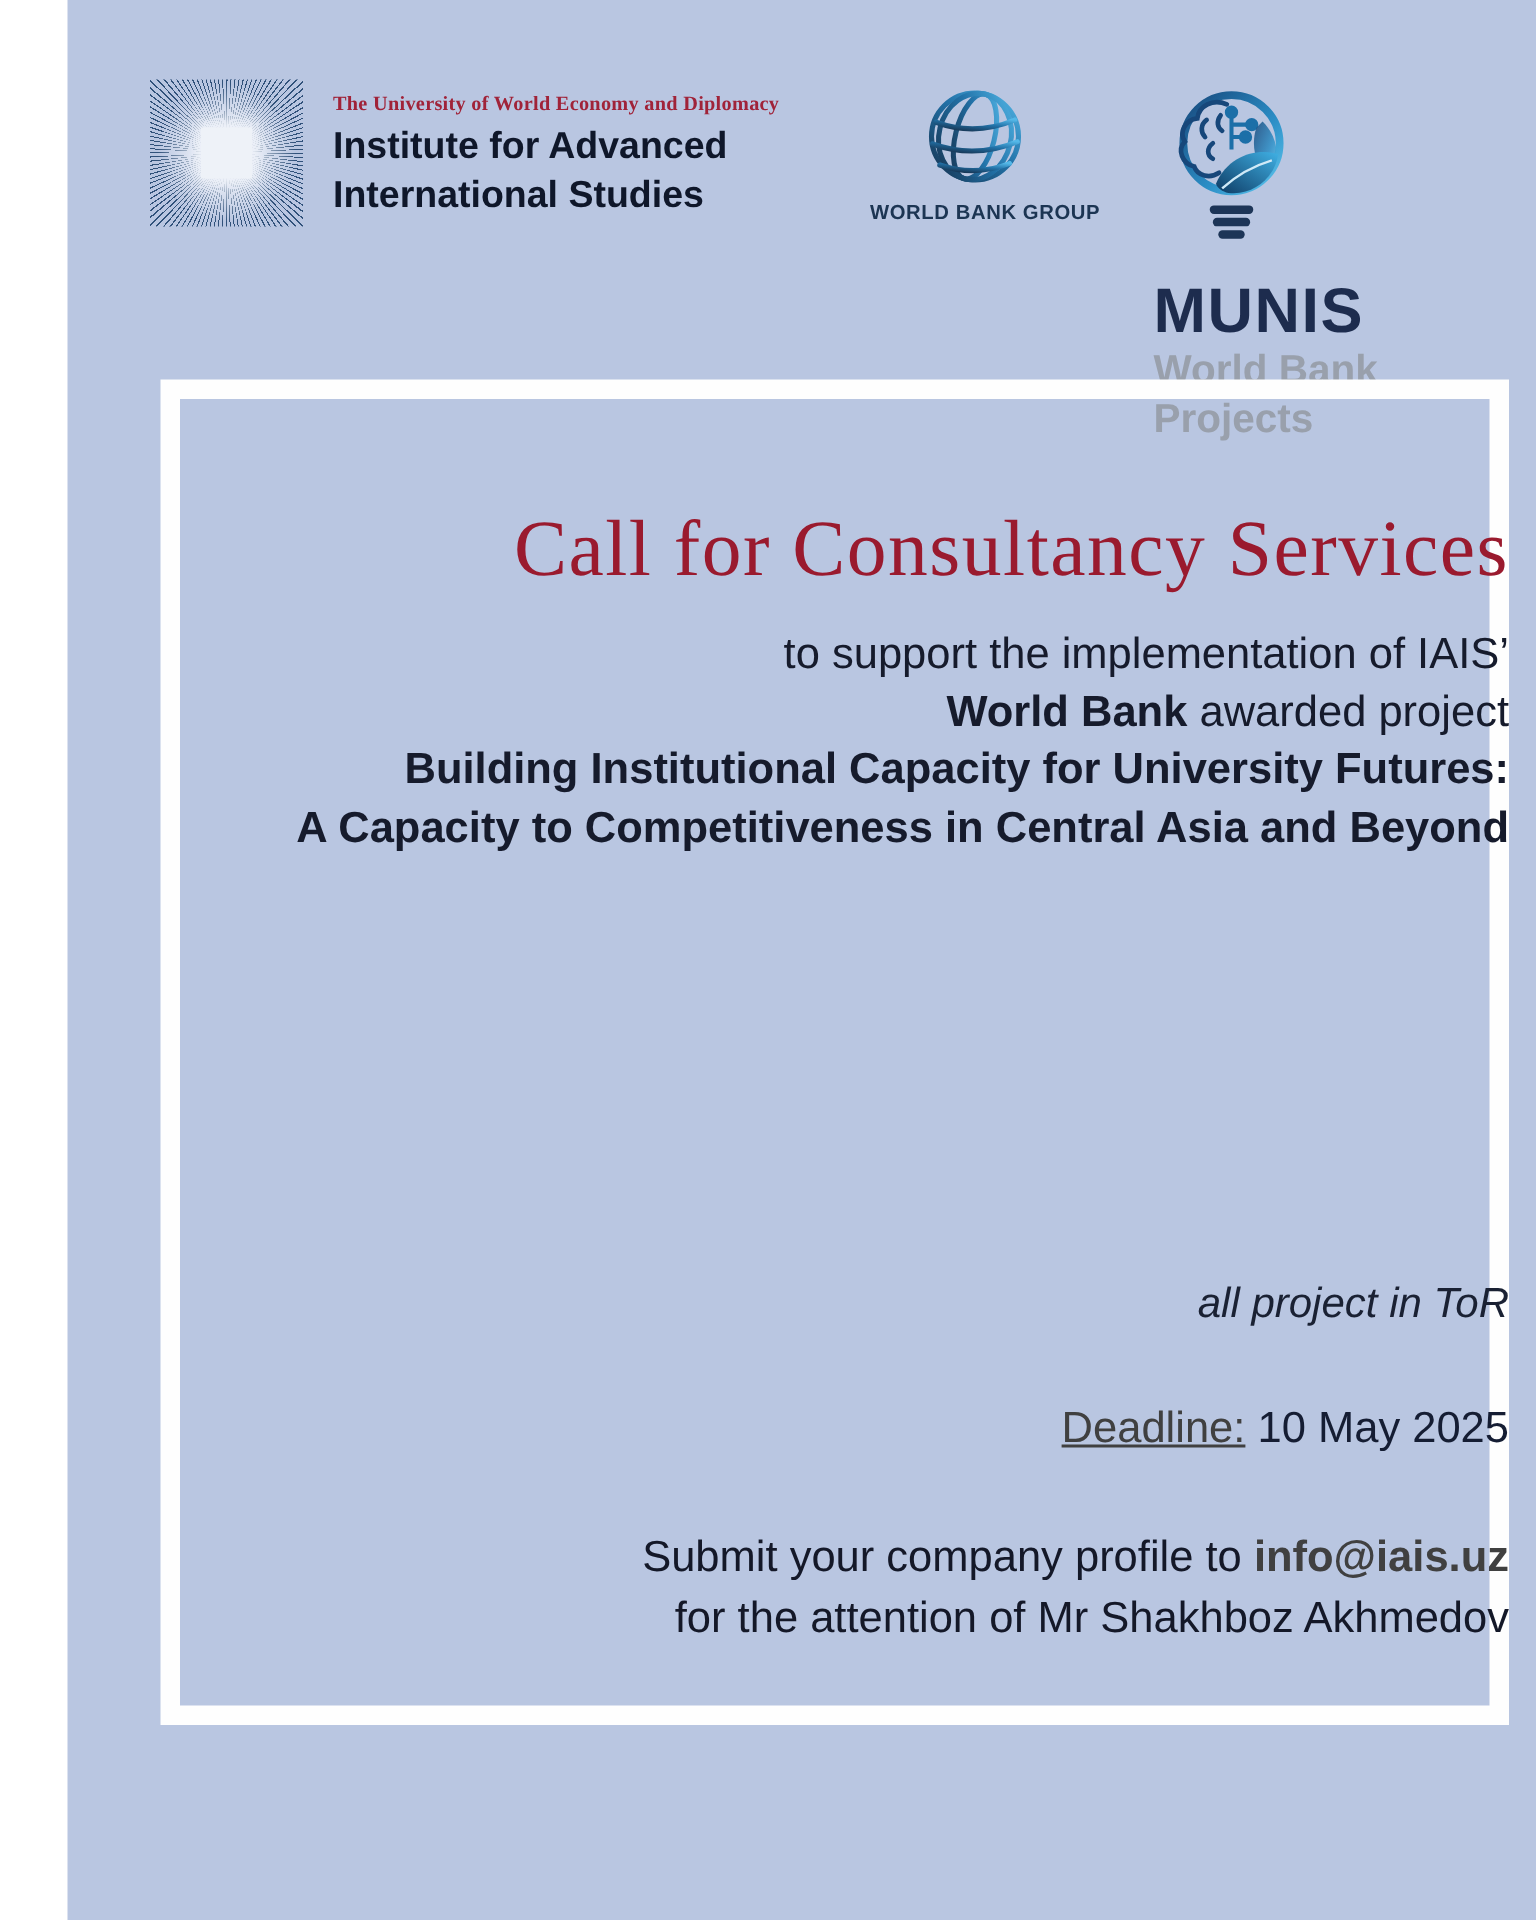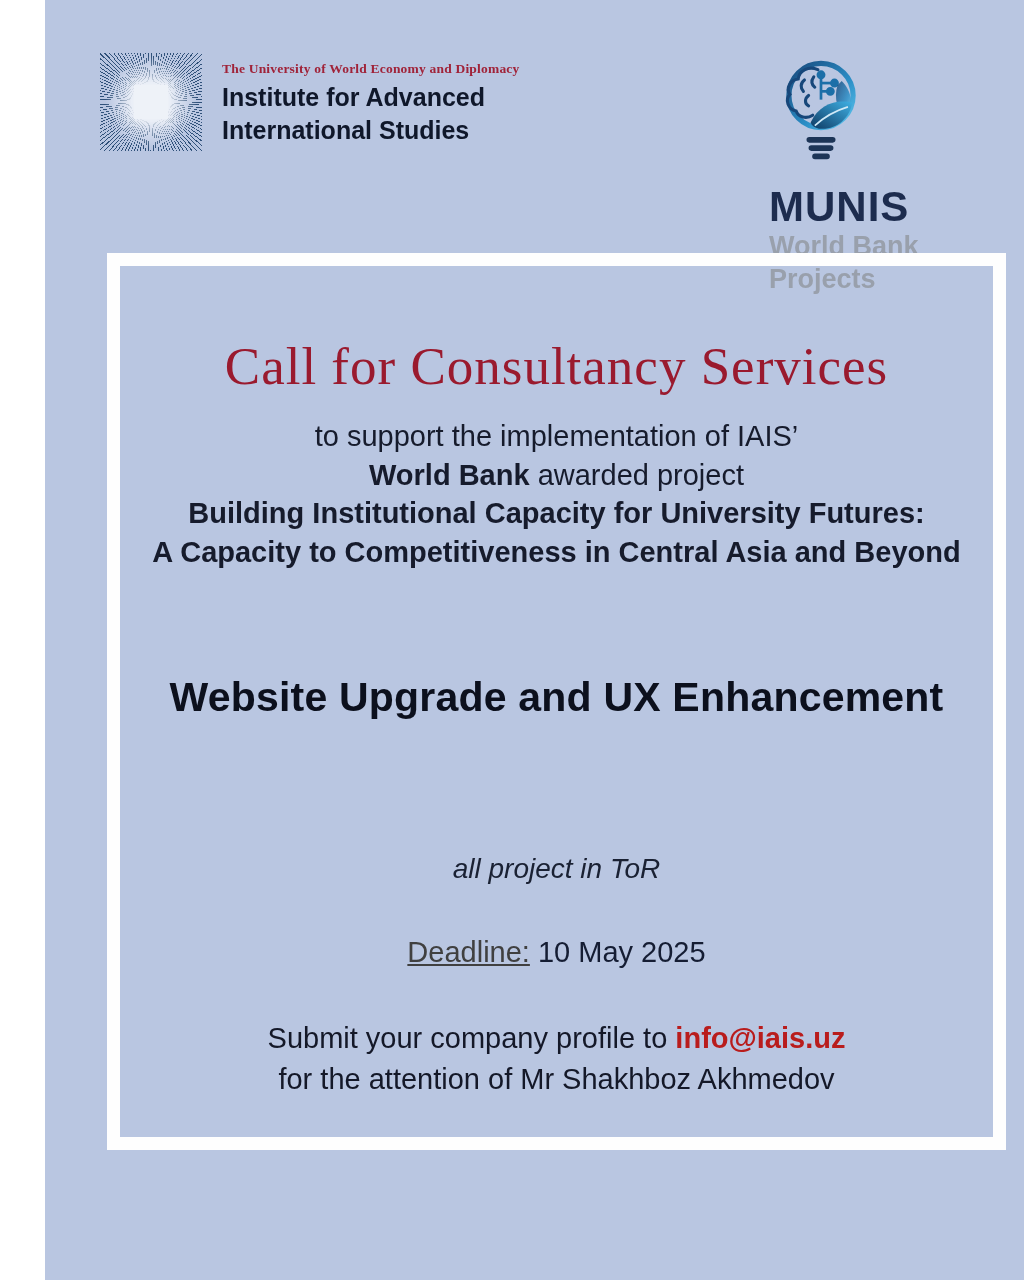--- a/index.html
+++ b/index.html
@@ -46,52 +46,72 @@
   .munis-sub{
     font-size:27px;font-weight:700;color:#99a0ac;line-height:30px;margin-top:3px;white-space:nowrap;
   }
 
   
   .frame{
     position:absolute;left:62px;top:253px;width:899px;height:897px;
     border:13px solid #fefefe;box-sizing:border-box;
   }
 
-  .centered{position:absolute;left:62px;width:899px;text-align:center;}
+  .centered{position:absolute;left:62px;width:899px;text-align:right;}
   .poster-title{
     top:336px;
     font-family:"Liberation Serif",serif;font-weight:400;font-size:53px;
     color:#9a1a2e;letter-spacing:1px;white-space:nowrap;
   }
   .intro{top:417px;font-size:29px;line-height:38.5px;color:#161b2c;}
   .intro .b{font-weight:700;}
   .subject{
     top:674px;font-size:41px;font-weight:700;color:#0c101d;letter-spacing:.2px;white-space:nowrap;
   }
   .note{top:853px;font-size:28px;font-style:italic;color:#1a2133;}
   .deadline{top:936px;font-size:29px;color:#151d33;}
   .deadline .red{color:#404040;text-decoration:underline;}
   .submit{top:1018px;font-size:29px;line-height:41px;color:#141828;}
-  .submit .email{font-weight:700;color:#b91c1c;}
+  .submit .email{font-weight:700;color:#404040;}
 </style>
 </head>
 <body>
 
 <div class="canvas">
 
   <div class="uni-logo">
     <div class="uni-mark"></div>
     <div class="uni-square"></div>
   </div>
   <div class="uni-text">
     <div class="uni-tagline">The University of World Economy and Diplomacy</div>
     <div class="uni-name">Institute for Advanced</div>
     <div class="uni-name">International Studies</div>
   </div>
 
+  <div class="wb-logo">
+    <svg width="66" height="66" viewBox="0 0 66 66">
+      <defs>
+        <linearGradient id="wbg" x1="0" y1="1" x2="1" y2="0">
+          <stop offset="0" stop-color="#16324f"></stop>
+          <stop offset="0.55" stop-color="#2272a8"></stop>
+          <stop offset="1" stop-color="#54b8e8"></stop>
+        </linearGradient>
+      </defs>
+      <g fill="none" stroke="url(#wbg)" stroke-width="3.4" stroke-linecap="round">
+        <circle cx="33" cy="33" r="29"></circle>
+        <ellipse cx="33" cy="33" rx="13" ry="29" transform="rotate(14 33 33)"></ellipse>
+        <ellipse cx="33" cy="33" rx="24" ry="29" transform="rotate(14 33 33)"></ellipse>
+        <path d="M7 23.5 Q33 33 59.5 22"></path>
+        <path d="M4.6 38 Q33 48 61.2 36.5"></path>
+        <path d="M9.5 52 Q33 60 56 51"></path>
+      </g>
+    </svg>
+    <div class="wb-caption">WORLD BANK GROUP</div>
+  </div>
 
   <div class="munis-logo">
     <svg width="104" height="116" viewBox="0 0 100 112">
       <defs>
         <linearGradient id="mg" x1="0" y1="0" x2="1" y2="1">
           <stop offset="0" stop-color="#17477a"></stop>
           <stop offset="0.6" stop-color="#2b8ec6"></stop>
           <stop offset="1" stop-color="#5ec6ee"></stop>
         </linearGradient>
         <linearGradient id="mg2" x1="0" y1="1" x2="1" y2="0">
@@ -136,21 +156,20 @@
 
   <div class="centered poster-title">Call for Consultancy Services</div>
 
   <div class="centered intro">
     <div>to support the implementation of IAIS’</div>
     <div><span class="b">World Bank</span><span> awarded project</span></div>
     <div class="b">Building Institutional Capacity for University Futures:</div>
     <div class="b">A Capacity to Competitiveness in Central Asia and Beyond</div>
   </div>
 
-  <div class="centered subject">Website Upgrade and UX Enhancement</div>
 
   <div class="centered note">all project in ToR</div>
 
   <div class="centered deadline">
     <span class="red">Deadline:</span><span> 10 May 2025</span>
   </div>
 
   <div class="centered submit">
     <div><span>Submit your company profile to </span><span class="email">info@iais.uz</span></div>
     <div>for the attention of Mr Shakhboz Akhmedov</div>

